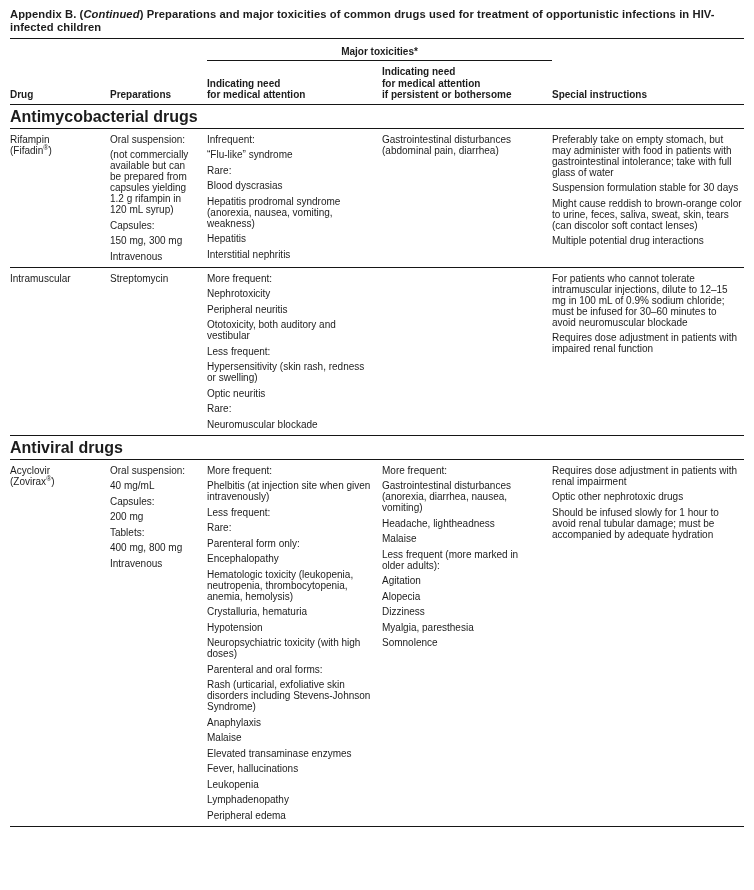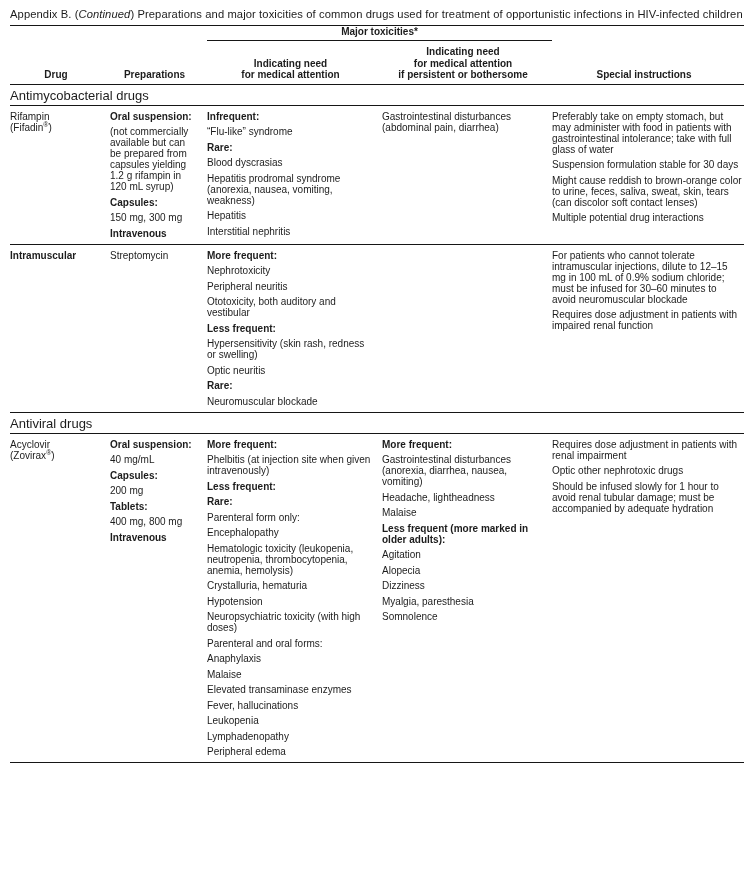--- a/index.html
+++ b/index.html
@@ -1,46 +1,46 @@
 <!DOCTYPE html>
 <html><head>
 <meta charset="utf-8">
 <style>
   html,body{margin:0;padding:0}
   body{width:754px;height:890px;background:#ffffff;color:#1c1c1c;
        font-family:"Liberation Sans",sans-serif}
   .page{padding:8px 10px 0 10px}
 
-  .title{font-size:11.2px;font-weight:400;line-height:13px;letter-spacing:.1px}
+  .title{font-size:11.2px;font-weight:700;line-height:13px;letter-spacing:.1px}
   .title .it{font-style:italic}
   .title-rule{border-bottom:1.7px solid #161616;margin-top:4px}
 
   .grid{display:grid;grid-template-columns:100px 97px 175px 170px 192px}
 
-  .thead{}
+  .thead{margin-top:7px}
   .span-row{align-items:end}
   .span-cell{grid-column:3/5;text-align:center;font-weight:700;font-size:10px;
              padding-bottom:3px;border-bottom:1.2px solid #161616}
   .head-row{align-items:end;padding:5px 0 3px;border-bottom:1.9px solid #161616;
             font-weight:700;font-size:10px;line-height:11.5px}
-  .head-row>div{text-align:center;padding-right:8px}
-  .head-row>div:first-child{text-align:center}
+  .head-row>div{padding-right:8px}
+  .head-row>div:first-child{text-align:left}
 
   .section{border-bottom:1.9px solid #161616}
-  .section-title{font-weight:400;font-size:13px;padding:3px 0 2px;
+  .section-title{font-weight:700;font-size:16px;padding:3px 0 2px;
                  border-bottom:1.2px solid #161616}
 
   .drug-row{padding:5px 0 5px;border-bottom:1.4px solid #161616}
   .drug-row:last-child{border-bottom:none}
 
   .cell{padding-right:10px;font-size:10px;line-height:11px}
   .cell:last-child{padding-right:2px}
   .item{margin-bottom:4.5px}
   .item:last-child{margin-bottom:0}
-  .bold{font-weight:700}
+  .bold{font-weight:400}
   .drug-line{line-height:11.5px}
   sup{font-size:7px;line-height:0;vertical-align:super}
 </style>
 </head>
 <body>
 
 <div class="page">
 
   <div class="title"><span>Appendix B. (</span><span class="it">Continued</span><span>) Preparations and major toxicities of common drugs used for treatment of opportunistic infections in HIV-infected children</span></div>
   <div class="title-rule"></div>
@@ -148,20 +148,21 @@
             <div class="item">Phelbitis (at injection site when given intravenously)</div>
             <div class="item bold">Less frequent:</div>
             <div class="item bold">Rare:</div>
             <div class="item">Parenteral form only:</div>
             <div class="item">Encephalopathy</div>
             <div class="item">Hematologic toxicity (leukopenia, neutropenia, thrombocytopenia, anemia, hemolysis)</div>
             <div class="item">Crystalluria, hematuria</div>
             <div class="item">Hypotension</div>
             <div class="item">Neuropsychiatric toxicity (with high doses)</div>
             <div class="item">Parenteral and oral forms:</div>
+            <div class="item">Rash (urticarial, exfoliative skin disorders including Stevens-Johnson Syndrome)</div>
             <div class="item">Anaphylaxis</div>
             <div class="item">Malaise</div>
             <div class="item">Elevated transaminase enzymes</div>
             <div class="item">Fever, hallucinations</div>
             <div class="item">Leukopenia</div>
             <div class="item">Lymphadenopathy</div>
             <div class="item">Peripheral edema</div>
           </div>
           <div class="cell">
             <div class="item bold">More frequent:</div>

